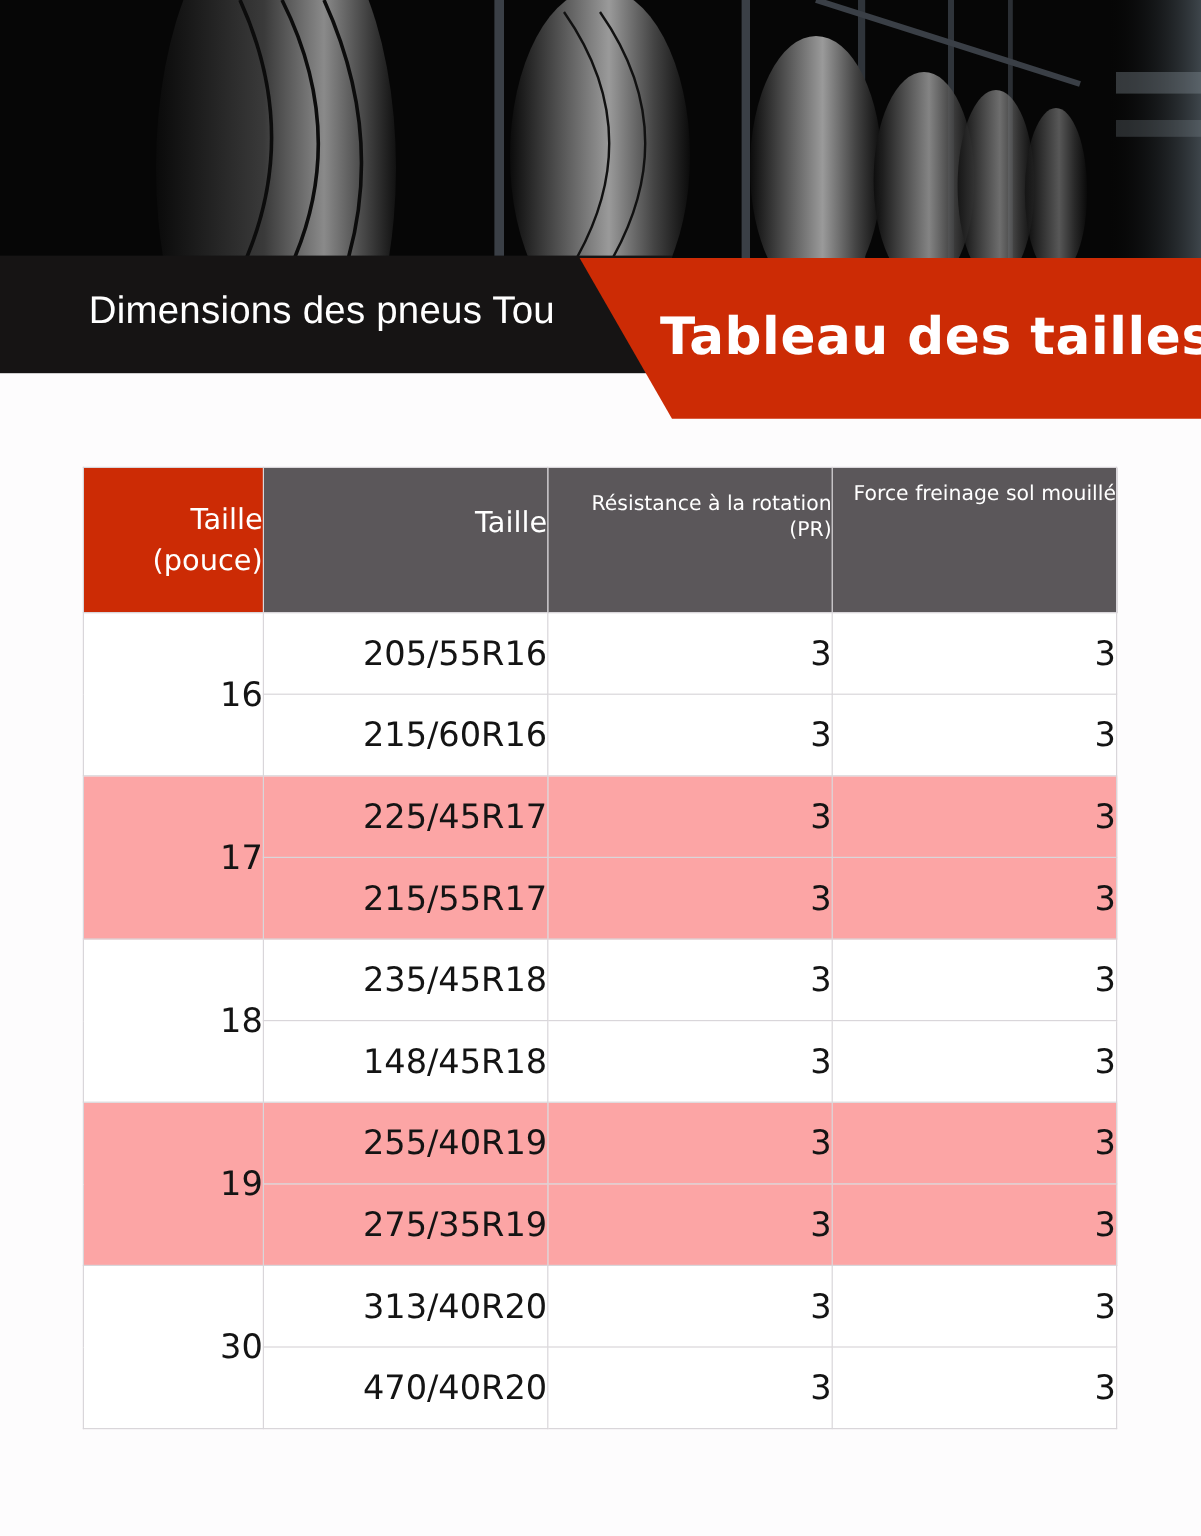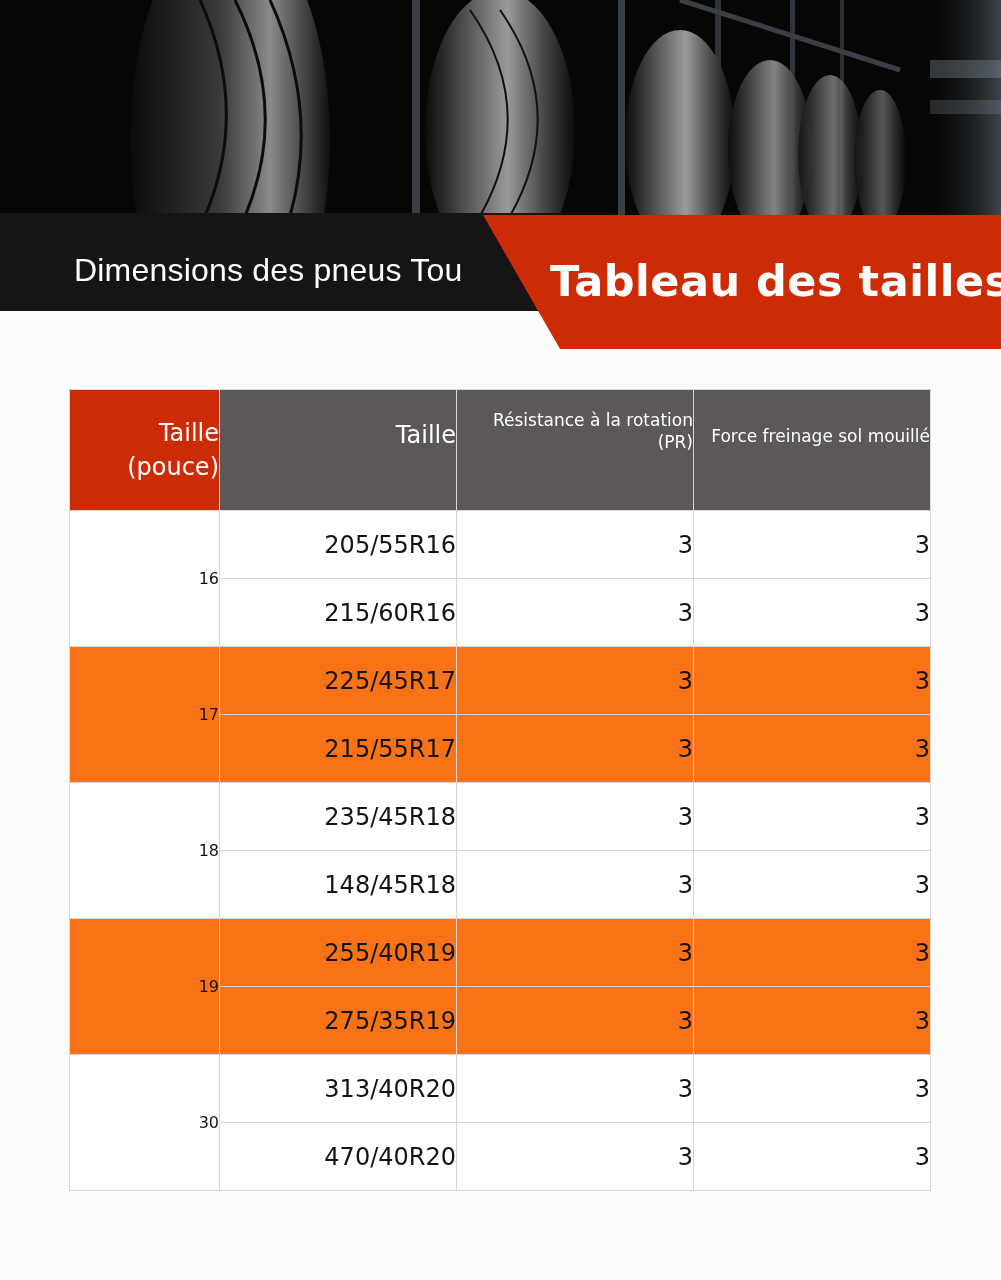--- a/index.html
+++ b/index.html
@@ -16,21 +16,21 @@
     .dark-bar {
       position: absolute; left: 0; top: 213px; width: 560px; height: 98px;
       background: #161414;
     }
     .subtitle {
       position: absolute; left: 74px; top: 240px;
       color: #ffffff; font-size: 32px; font-family: "Liberation Sans", sans-serif;
       white-space: nowrap; letter-spacing: 0.2px;
     }
     .subtitle-clip {
-      position: absolute; left: 0; top: 213px; width: 530px; height: 98px; overflow: hidden; margin-top: 12px;
+      position: absolute; left: 0; top: 213px; width: 530px; height: 98px; overflow: hidden;
     }
     .red-banner {
       position: absolute; left: 0; top: 0; width: 1001px; height: 1280px; pointer-events: none;
     }
     .banner-title {
       position: absolute; left: 550px; top: 256px;
       color: #ffffff; font-size: 43px; font-weight: bold;
       font-family: "DejaVu Sans", sans-serif; letter-spacing: 0.5px; white-space: nowrap;
     }
 
@@ -45,26 +45,26 @@
     }
     .size-table th {
       height: 121px; color: #ffffff; font-weight: normal; background: #5b575a;
       vertical-align: top;
     }
     .size-table th.accent { background: #cc2b05; }
     .th-inner { display: block; }
     .th-big { font-size: 24px; line-height: 34px; padding-top: 26px; }
     .th-big2 { font-size: 24px; line-height: 34px; padding-top: 28px; }
     .th-small { font-size: 17px; line-height: 22px; padding-top: 19px; }
-    .th-small2 { font-size: 17px; line-height: 22px; padding-top: 35px; }
-
-    .size-table td { height: 68px; font-size: 24px; color: #141414; }
+    .th-small2 { font-size: 17px; line-height: 22px; padding-top: 11px; }
+
+    .size-table td { height: 68px; font-size: 28px; color: #141414; }
     .grp-odd td { background: #ffffff; }
-    .grp-even td { background: #f97316; }
-    .size-table td.inch { font-size: 16px; }
+    .grp-even td { background: #fca5a5; }
+    .size-table td.inch { font-size: 28px; }
   </style>
 </head>
 <body>
 
 <div class="hero">
   <svg width="1001" height="216" viewBox="0 0 1001 216">
     <defs>
       <linearGradient id="tireA" x1="0" x2="1" y1="0" y2="0">
         <stop offset="0" stop-color="#0a0a0a"></stop>
         <stop offset="0.45" stop-color="#3a3a3a"></stop>

